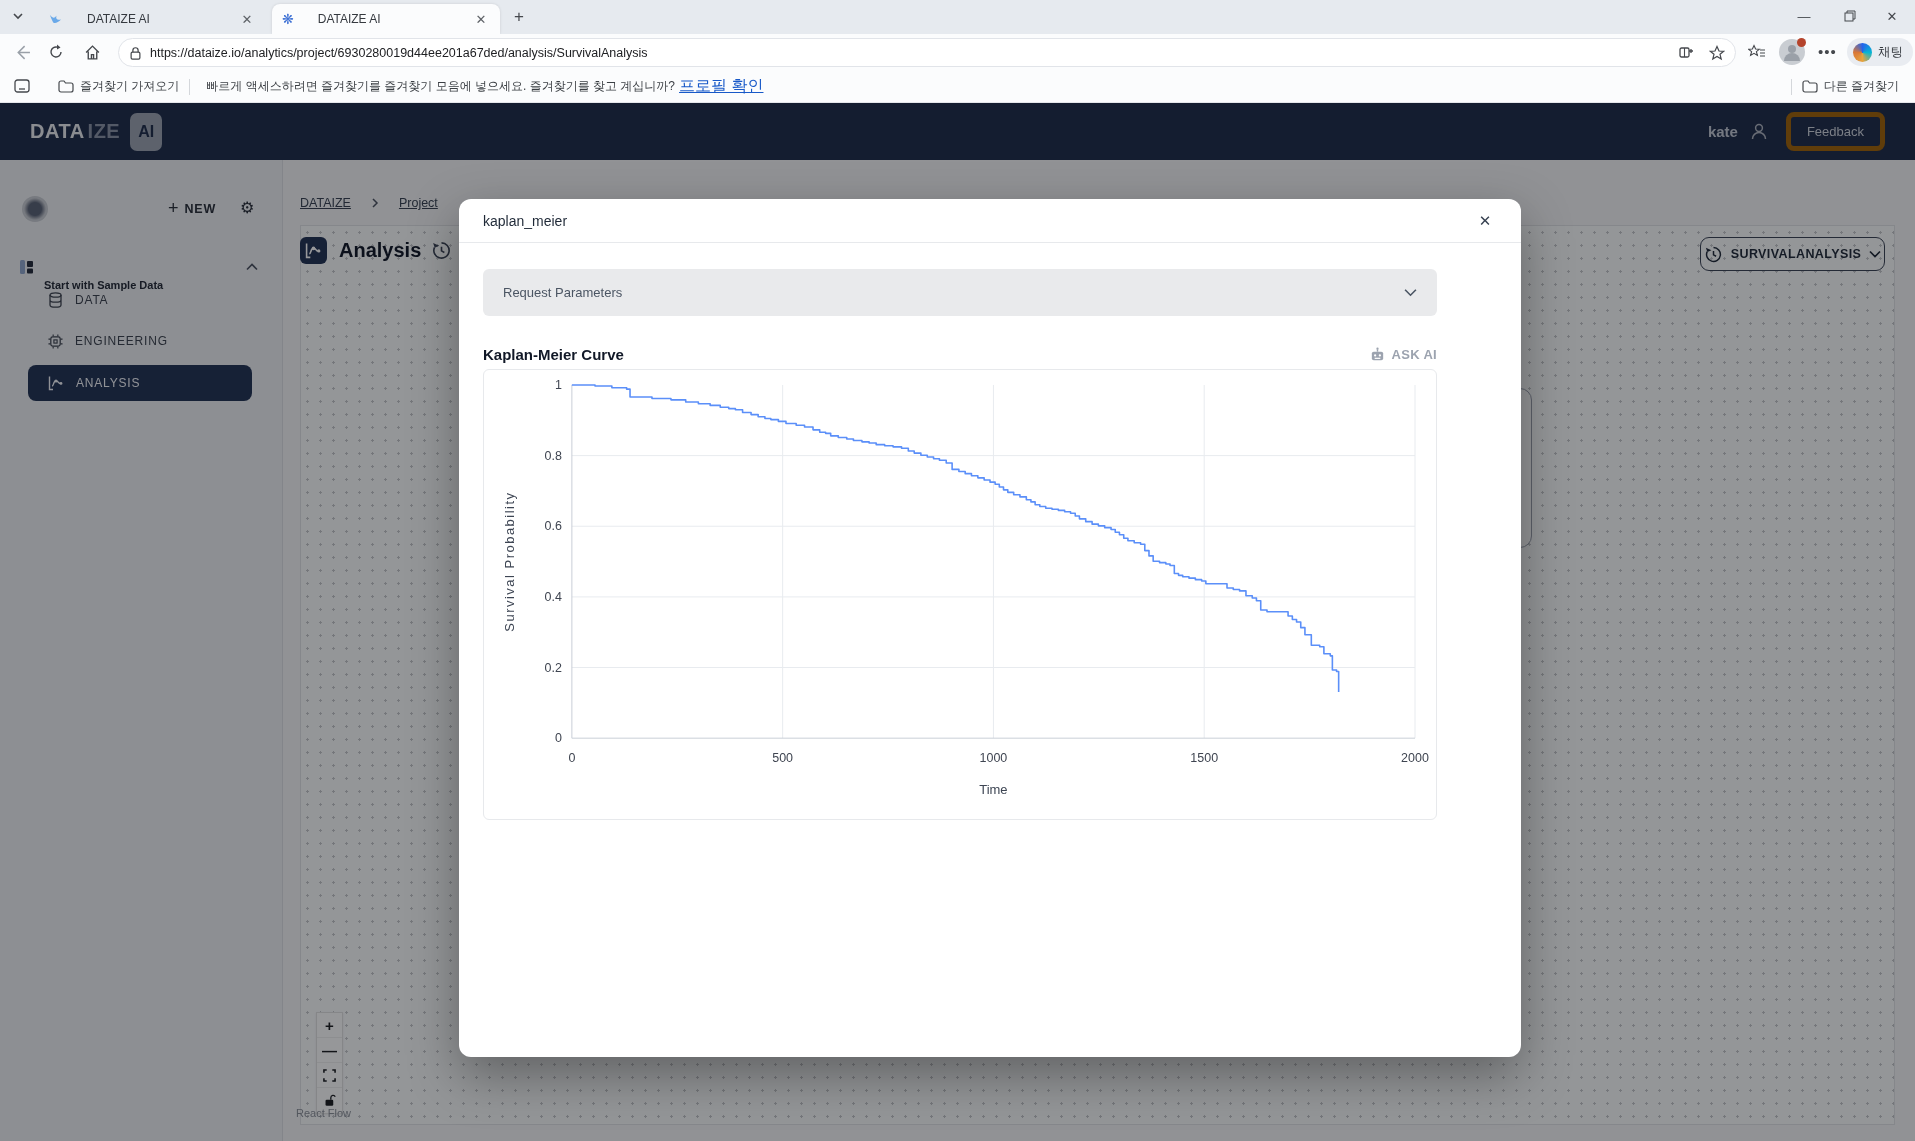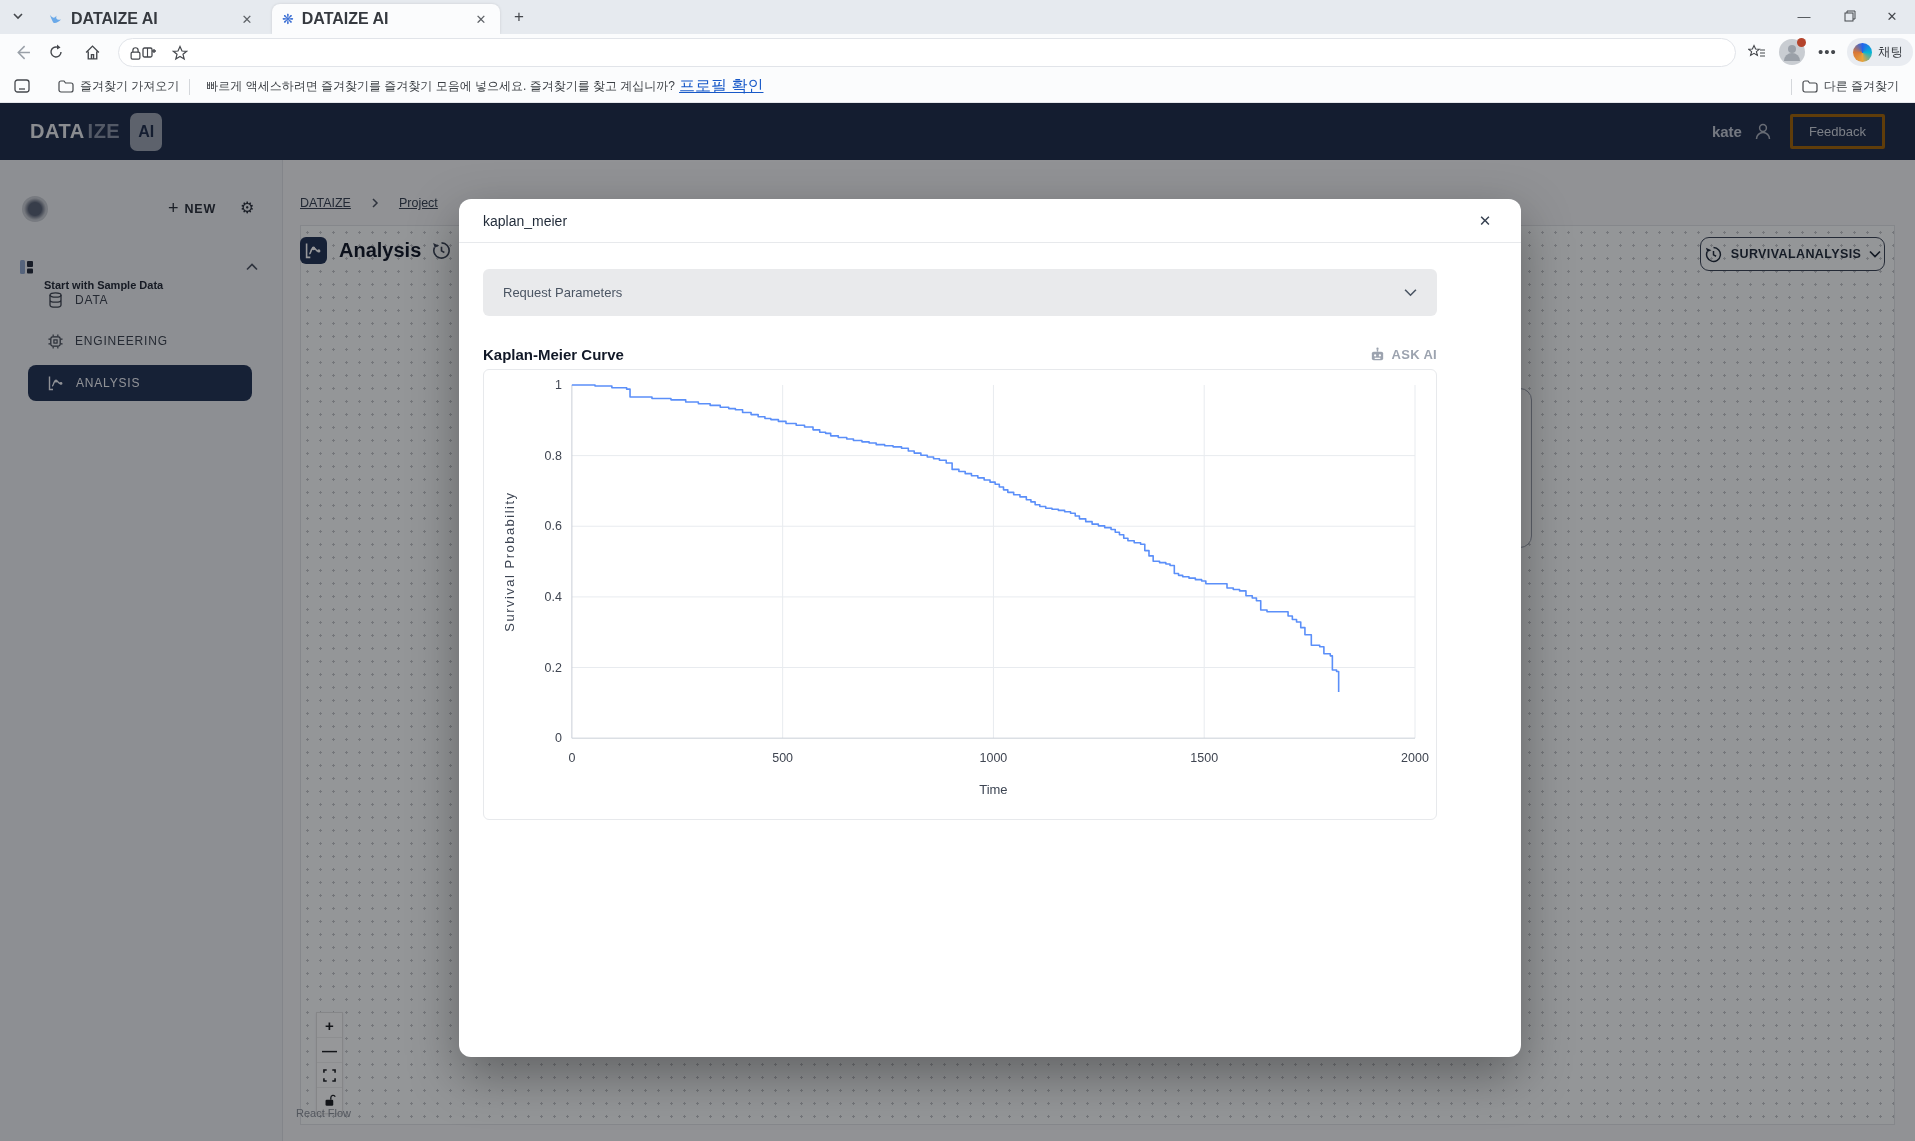--- a/index.html
+++ b/index.html
@@ -4,40 +4,40 @@
 <style>
   html,body{margin:0;padding:0;background:#dfe1e5;}
   *{box-sizing:border-box;font-family:"Liberation Sans","DejaVu Sans",sans-serif;}
   #screen{position:relative;width:1915px;height:1141px;overflow:hidden;background:#f4f5f7;}
   .abs{position:absolute;}
   .row{display:flex;align-items:center;}
 
   
   #tabstrip{left:0;top:0;width:1915px;height:34px;background:#e6eaef;}
   .tab{position:absolute;top:4px;height:30px;display:flex;align-items:center;padding:0 10px;width:228px;border-radius:8px 8px 0 0;}
-  .tab .t-label{font-size:16px;color:#35393f;margin-left:8px;flex:1;white-space:nowrap;overflow:hidden;font-weight:bold;}
+  .tab .t-label{font-size:12px;color:#35393f;margin-left:24px;flex:1;white-space:nowrap;overflow:hidden;}
   .tab.active{background:#fbfcfd;box-shadow:0 0 3px rgba(0,0,0,.12);}
   .tab .t-close{color:#5f6368;font-size:13px;width:18px;height:18px;display:flex;align-items:center;justify-content:center;border-radius:4px;}
   .win-btn{position:absolute;top:0;width:46px;height:32px;display:flex;align-items:center;justify-content:center;color:#45484d;font-size:13px;}
   #toolbar{left:0;top:34px;width:1915px;height:37px;background:#fbfcfd;}
   .nav-ic{width:28px;height:28px;display:flex;align-items:center;justify-content:center;border-radius:6px;}
   #urlpill{position:absolute;left:118px;top:4px;width:1618px;height:29px;background:#ffffff;border:1px solid #e1e4e9;border-radius:15px;display:flex;align-items:center;padding:0 10px;}
   #urltext{font-size:12.5px;color:#202124;margin-left:8px;flex:1;white-space:nowrap;overflow:hidden;}
   #bookmarksbar{left:0;top:71px;width:1915px;height:32px;background:#fbfcfd;border-bottom:1px solid #e4e6ea;}
   .bm-label{font-size:12px;color:#3b3f44;margin-left:6px;white-space:nowrap;}
   .bm-divider{width:1px;height:16px;background:#d4d7db;margin:0 10px;}
   .bm-link{font-size:16px;color:#1859c8;text-decoration:underline;margin-left:4px;white-space:nowrap;}
 
   
   #appheader{left:0;top:103px;width:1915px;height:57px;background:#1e2b49;display:flex;align-items:center;}
   .logo-data{font-size:20px;font-weight:bold;color:#e8eaee;letter-spacing:.5px;}
   .logo-ize{font-size:20px;font-weight:bold;color:#8b93a5;letter-spacing:.5px;margin-left:3px;}
   .logo-ai{font-size:16px;font-weight:bold;color:#1e2b49;background:#9ba3b0;border-radius:7px;padding:10px 8px;margin-left:10px;}
   .hdr-user{font-size:15px;font-weight:bold;color:#c3c9d4;}
-  .feedback-btn{border:3px solid #a16207;border-radius:2px;color:#cfd4dd;font-size:13px;padding:7px 16px;background:transparent;}
+  .feedback-btn{border:5px solid #a16207;border-radius:8px;color:#cfd4dd;font-size:13px;padding:7px 16px;background:transparent;}
 
   #sidebar{left:0;top:160px;width:283px;height:981px;background:#eef0f3;border-right:1px solid #dcdee3;}
   .sb-item{position:absolute;left:28px;width:224px;height:30px;display:flex;align-items:center;padding-left:20px;border-radius:8px;font-size:12px;letter-spacing:.8px;color:#3c424e;font-weight:500;}
   .sb-item.selected{background:#223254;color:#f3f5f9;height:36px;}
   .sb-item .sb-ic{margin-right:12px;display:flex;}
 
   #main-bg{left:283px;top:160px;width:1632px;height:981px;background:#f4f5f7;}
   #canvas{left:300px;top:225px;width:1595px;height:900px;background-color:#fafbfc;border:1px solid #e0e2e6;
     background-image:radial-gradient(circle,#c4c6ca 1px,transparent 1.3px);background-size:13px 13px;}
   .crumb{font-size:12.5px;color:#374151;text-decoration:underline;font-weight:500;}
@@ -116,20 +116,21 @@
     <div class="nav-ic abs" style="left:78px;top:4px;">
       <svg width="17" height="17" viewBox="0 0 16 16">
           <path d="M2 8 L8 2 L14 8 M4 7 V14 H12 V7 M7 14 V10 H9 V14" fill="none" stroke="#45484d" stroke-width="1.3"></path>
         </svg>
     </div>
     <div id="urlpill">
       <svg width="13" height="14" viewBox="0 0 14 16">
           <rect x="2" y="7" width="10" height="8" rx="1.5" fill="none" stroke="#45484d" stroke-width="1.4"></rect>
           <path d="M4 7 V5 a3 3 0 0 1 6 0 V7" fill="none" stroke="#45484d" stroke-width="1.4"></path>
         </svg>
+      <span id="urltext">https://dataize.io/analytics/project/6930280019d44ee201a67ded/analysis/SurvivalAnalysis</span>
       <svg width="16" height="16" viewBox="0 0 16 16" style="margin-right:14px;">
           <rect x="1" y="3" width="9" height="9" rx="1.5" fill="none" stroke="#45484d" stroke-width="1.3"></rect>
           <path d="M5.5 3 V12" stroke="#45484d" stroke-width="1.1"></path>
           <path d="M12 4 V8 M10 6 H14" stroke="#45484d" stroke-width="1.3"></path>
         </svg>
       <svg width="16" height="16" viewBox="0 0 16 16">
           <path d="M8 1.5 L10 6 L14.7 6.3 L11 9.3 L12.2 14 L8 11.4 L3.8 14 L5 9.3 L1.3 6.3 L6 6 Z" fill="none" stroke="#45484d" stroke-width="1.2"></path>
         </svg>
     </div>
     <div class="nav-ic abs" style="left:1743px;top:4px;">

